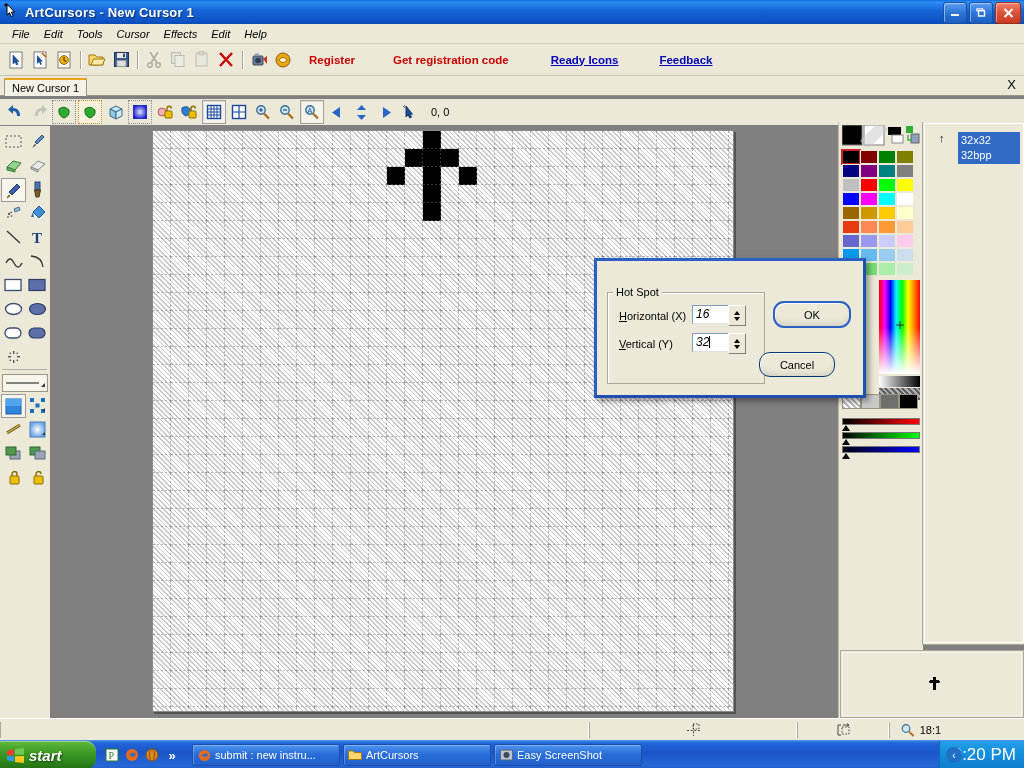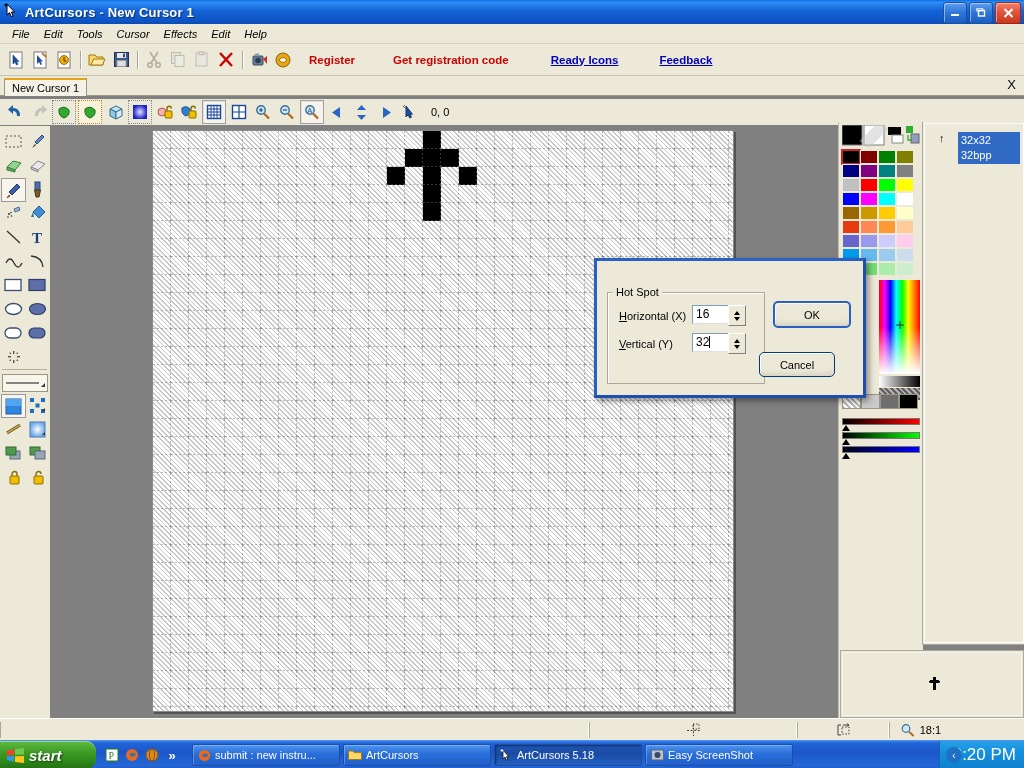--- a/index.html
+++ b/index.html
@@ -200,34 +200,34 @@
     border:1px solid #aca899;box-shadow:1px 1px 0 #fff inset;
   }
   .group-label{
     position:absolute;left:16px;top:25px;background:#ece9d8;padding:0 3px;font-size:11px;
   }
   .fld-label{position:absolute;font-size:11px;color:#000;}
   .fld-label u{text-decoration:underline;}
   .spin{
     position:absolute;width:52px;height:19px;background:#fff;
     border:1px solid;border-color:#7f9db9 #dfdfdf #dfdfdf #7f9db9;
-    font-size:12px;padding-left:3px;box-sizing:border-box;line-height:17px;
+    font-size:12px;padding-left:3px;box-sizing:border-box;line-height:17px;font-style:italic;
   }
   .spin .caret{display:inline-block;width:1px;height:12px;background:#000;
     vertical-align:-2px;margin-left:0px;}
   .spinbtns{
     position:absolute;width:16px;height:19px;background:#ece9d8;
     border:1px solid;border-color:#fff #808080 #808080 #fff;
     display:flex;flex-direction:column;align-items:center;justify-content:center;gap:2px;
   }
   .tri-up{width:0;height:0;border-left:3px solid transparent;border-right:3px solid transparent;border-bottom:4px solid #000;}
   .tri-dn{width:0;height:0;border-left:3px solid transparent;border-right:3px solid transparent;border-top:4px solid #000;}
   .dlg-btn{
     position:absolute;width:74px;height:23px;background:#ece9d8;
-    border:1px solid #003c74;border-radius:5px;font-size:11px;
+    border:1px solid #003c74;border-radius:11px;font-size:11px;
     display:flex;align-items:center;justify-content:center;
     box-shadow:inset 0 -6px 8px -6px rgba(0,0,0,.18), inset 1px 1px 0 #fff;
   }
   .dlg-btn.default{border:2px solid #2a5fc4;}
 
   
   .taskbar{
     position:absolute;left:0;top:740px;width:1024px;height:28px;
     background:linear-gradient(180deg,#3b82e8 0%,#2163d8 8%,#1b56c8 40%,#2567d6 88%,#1e5ac9 100%);
     border-top:1px solid #4a90ef;
@@ -943,29 +943,20 @@
         <span>submit : new instru...</span>
       </div>
       <div class="task">
         <div class="ti">
           <svg width="14" height="12">
               <path d="M0.5 10.5 V2 H5 L6.3 3.6 H13.5 V10.5 Z" fill="#ffd76a" stroke="#a07a10"></path>
             </svg>
         </div>
         <span>ArtCursors</span>
       </div>
-      <div class="task active">
-        <div class="ti">
-          <svg width="13" height="13">
-              <path d="M3 1 L3 10 L5 8 L6.4 11 L7.8 10.4 L6.5 7.7 L8.8 7.7 Z" fill="#fff" stroke="#111" stroke-width=".8"></path>
-              <path d="M0.5 1.5 h3 M2 0 v3" stroke="#fff" stroke-width=".9"></path>
-            </svg>
-        </div>
-        <span>ArtCursors 5.18</span>
-      </div>
       <div class="task">
         <div class="ti">
           <svg width="13" height="12">
               <rect x="0.5" y="1" width="12" height="10" fill="#b9c3d2" stroke="#5b6878"></rect>
               <circle cx="6.5" cy="6" r="3" fill="#3a4a60"></circle>
             </svg>
         </div>
         <span>Easy ScreenShot</span>
       </div>
     </div>

